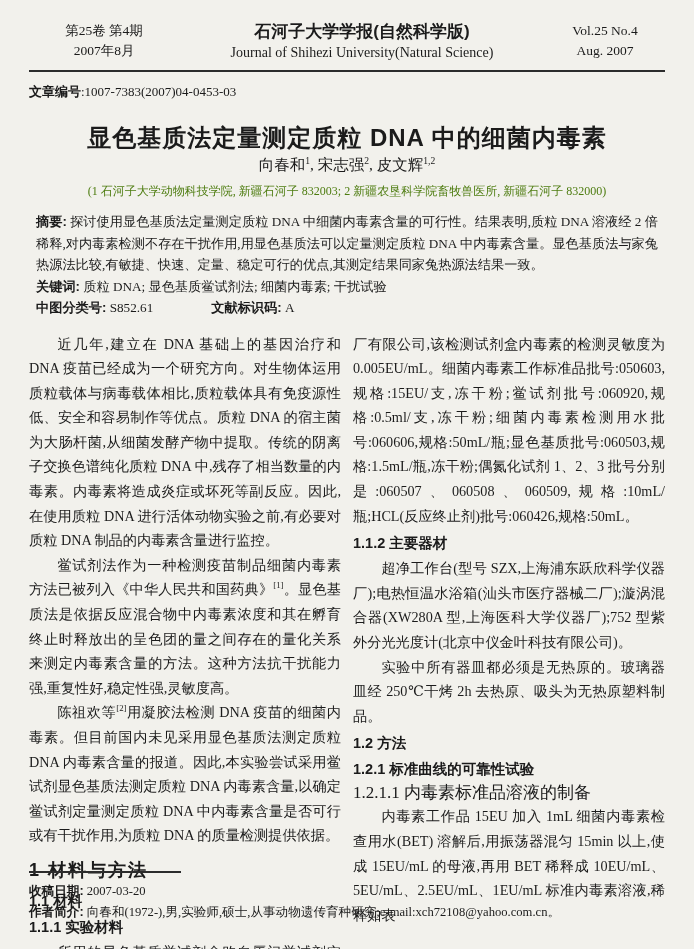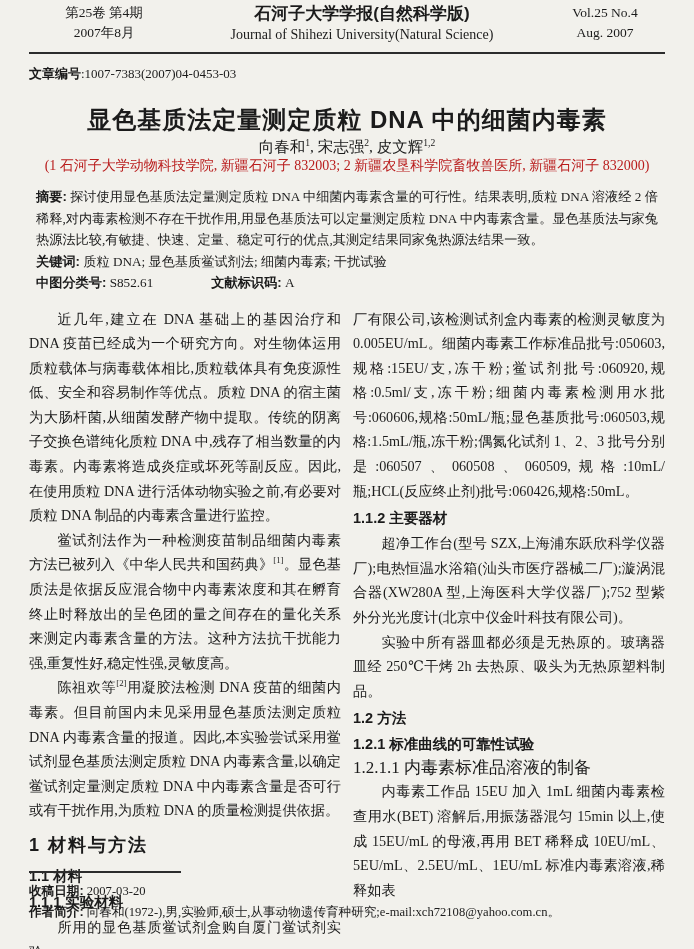--- a/index.html
+++ b/index.html
@@ -6,21 +6,21 @@
   body {
     width: 694px; height: 949px;
     background: #f2f1ec;
     color: #1b1b1b;
     font-family: "Liberation Serif", "DejaVu Serif", serif;
     overflow: hidden;
   }
   .page {
     box-sizing: border-box;
     width: 694px; height: 949px;
-    padding: 3px 29px 8px 29px;
+    padding: 21px 29px 8px 29px;
     position: relative;
   }
   
   .masthead {
     display: flex; justify-content: space-between; align-items: flex-start;
     font-size: 13.5px; line-height: 20px;
   }
   .masthead .left  { text-align: center; width: 150px; }
   .masthead .center{ text-align: center; flex: 1; }
   .masthead .right { text-align: center; width: 120px; }
@@ -45,22 +45,22 @@
     font-family: "Liberation Sans", "DejaVu Sans", sans-serif;
     font-weight: bold; font-size: 24px; line-height: 34px;
     letter-spacing: 1px;
   }
   .authors-line {
     text-align: center;
     font-size: 15.5px; line-height: 20px;
   }
   sup { font-size: 0.62em; vertical-align: super; line-height: 0; }
   .affiliation {
-    margin-top: 1px; text-align: center;
-    font-size: 14px; line-height: 16px; color: #b91c1c;
+    margin-top: 8px; text-align: center;
+    font-size: 12px; line-height: 16px; color: #4d7c0f;
   }
   
   .abstract-block {
     margin: 12px 7px 0 7px;
     font-size: 13.2px; line-height: 21.5px;
     text-align: justify;
   }
   .abstract-block .row { margin: 0; }
   .blk-label {
     font-family: "Liberation Sans", "DejaVu Sans", sans-serif;

